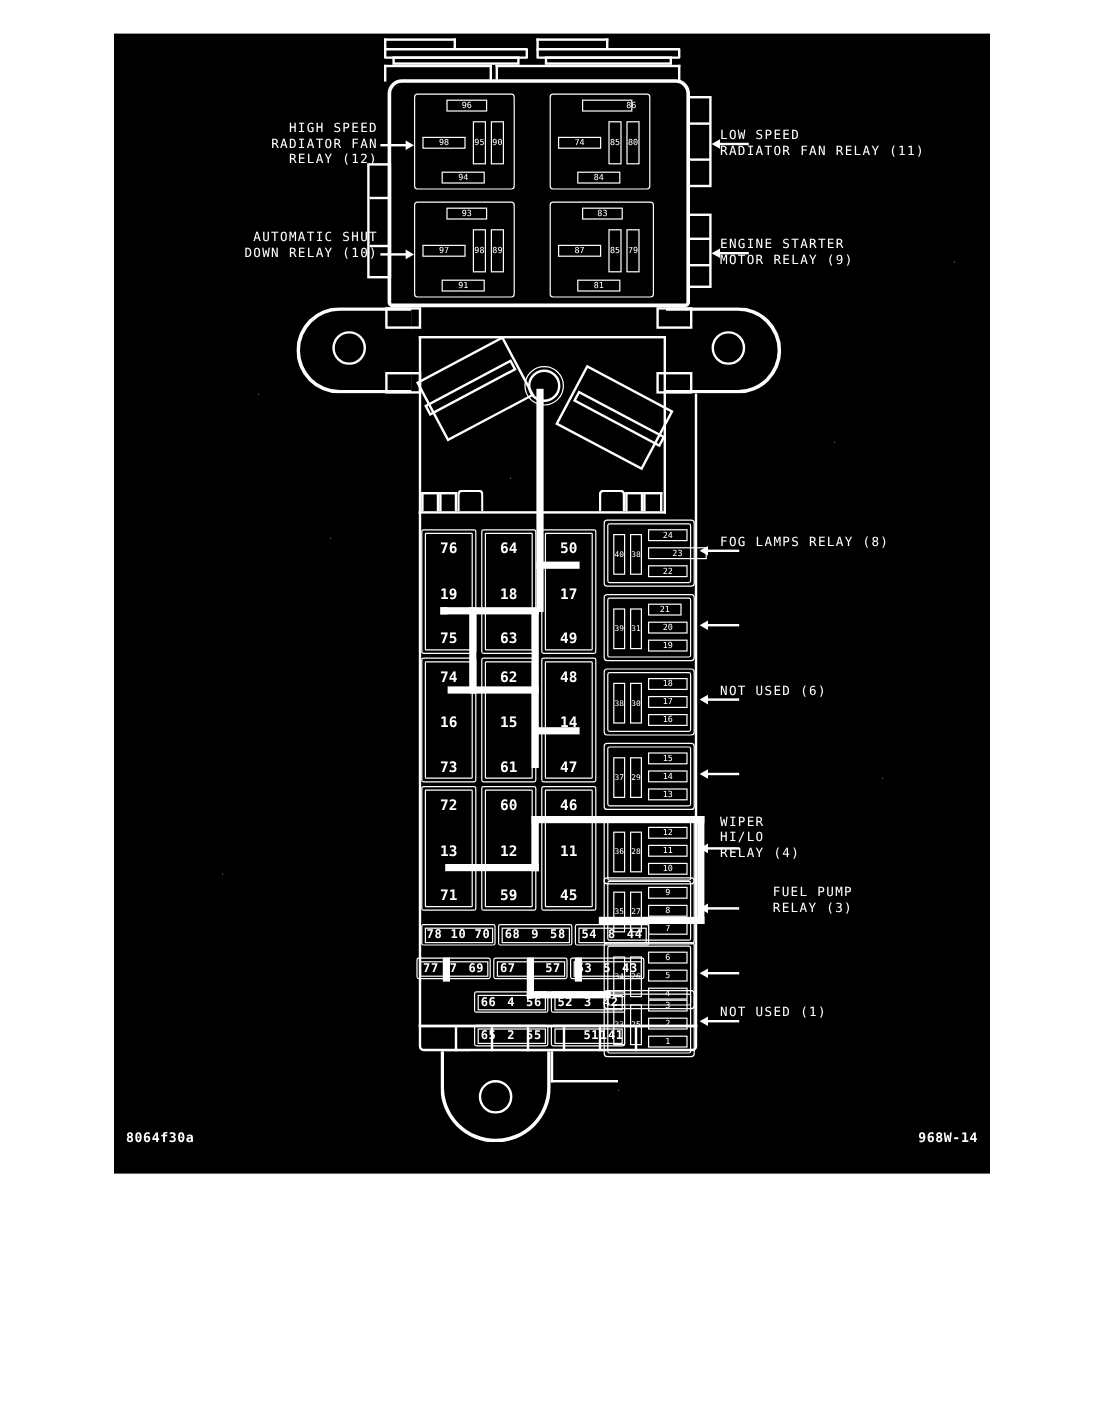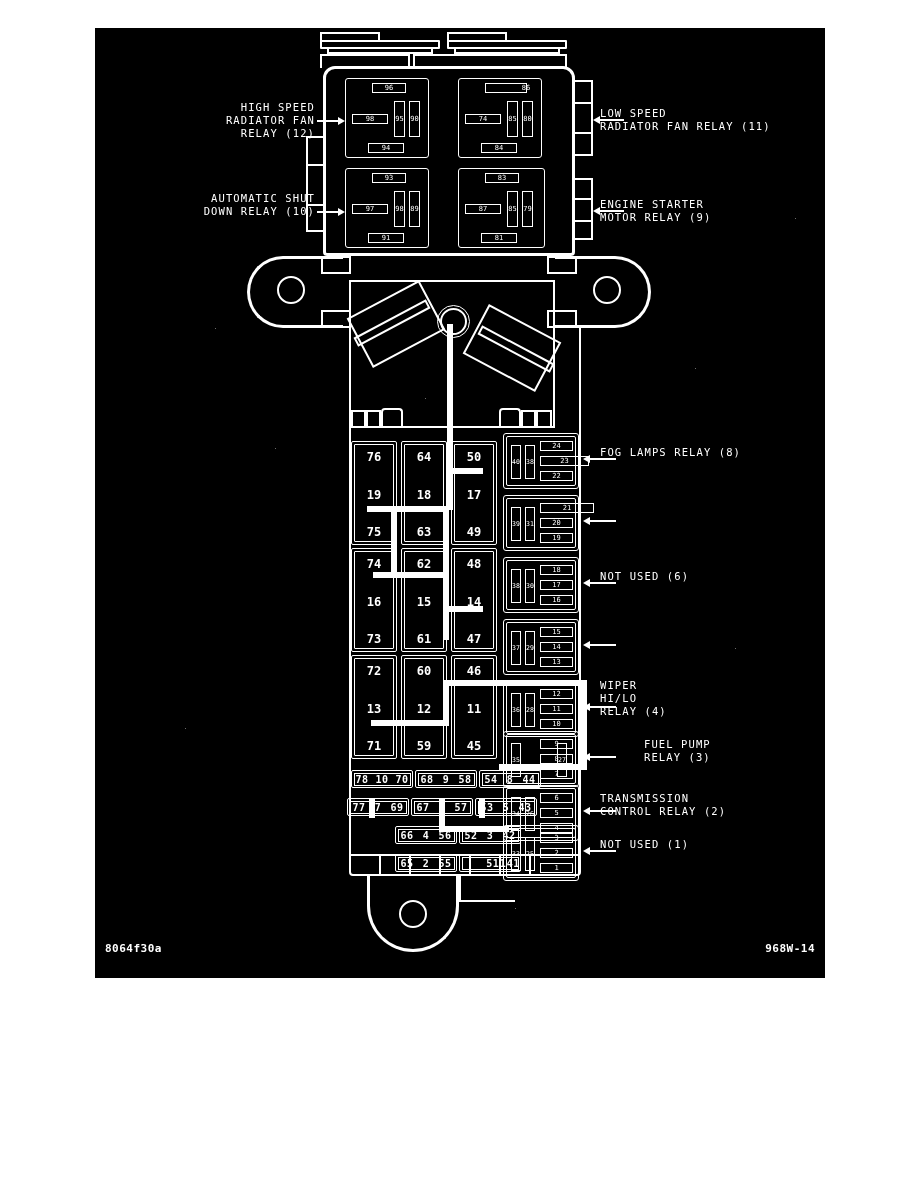--- a/index.html
+++ b/index.html
@@ -487,21 +487,21 @@
     </div>
 
     <div class="mod" style="left:408px; top:467px; width:76px; height:56px;">
       <div class="mbd"></div>
       <div class="mtab" style="left:7px; top:11px; height:34px;">
           <span>39</span>
         </div>
       <div class="mtab" style="left:21px; top:11px; height:34px;">
           <span>31</span>
         </div>
-      <div class="mrow" style="left:36px; top:7px; width:54px;">
+      <div class="mrow" style="left:36px; top:7px; width:28px;">
           <span>21</span>
         </div>
       <div class="mrow" style="left:36px; top:22px; width:33px;">
           <span>20</span>
         </div>
       <div class="mrow" style="left:36px; top:37px; width:33px;">
           <span>19</span>
         </div>
     </div>
 
@@ -560,21 +560,21 @@
       <div class="mrow" style="left:36px; top:37px; width:33px;">
           <span>10</span>
         </div>
     </div>
 
     <div class="mod" style="left:408px; top:703px; width:76px; height:56px;">
       <div class="mbd"></div>
       <div class="mtab" style="left:7px; top:11px; height:34px;">
           <span>35</span>
         </div>
-      <div class="mtab" style="left:21px; top:11px; height:34px;margin-left:32px;">
+      <div class="mtab" style="left:21px; top:11px; height:34px;">
           <span>27</span>
         </div>
       <div class="mrow" style="left:36px; top:7px; width:33px;">
           <span>9</span>
         </div>
       <div class="mrow" style="left:36px; top:22px; width:33px;">
           <span>8</span>
         </div>
       <div class="mrow" style="left:36px; top:37px; width:33px;">
           <span>7</span>
@@ -652,21 +652,20 @@
     <div class="arrow-head to-left" style="left:488px; top:675px;"></div>
     <div class="arrow" style="left:495px; top:678px; width:26px;"></div>
     <div class="label left-al" style="left:505px; top:651px; width:220px;"><span>WIPER</span><br><span>HI/LO</span><br><span>RELAY (4)</span></div>
 
     <div class="arrow-head to-left" style="left:488px; top:725px;"></div>
     <div class="arrow" style="left:495px; top:728px; width:26px;"></div>
     <div class="label left-al" style="left:505px; top:710px; width:220px;margin-left:44px;"><span>FUEL PUMP</span><br><span>RELAY (3)</span></div>
 
     <div class="arrow-head to-left" style="left:488px; top:779px;"></div>
     <div class="arrow" style="left:495px; top:782px; width:26px;"></div>
-    <div class="label left-al" style="left:505px; top:764px; width:220px;"><span>TRANSMISSION</span><br><span>CONTROL RELAY (2)</span></div>
 
     <div class="arrow-head to-left" style="left:488px; top:819px;"></div>
     <div class="arrow" style="left:495px; top:822px; width:26px;"></div>
     <div class="label left-al" style="left:505px; top:810px; width:220px;"><span>NOT USED (1)</span></div>
 
     <div class="fcode" style="left:10px; top:914px;">8064f30a</div>
     <div class="fcode" style="right:10px; top:914px;">968W-14</div>
 
     <div class="speckle" style="left:120px; top:300px;"></div>
     <div class="speckle" style="left:180px; top:420px;"></div>

